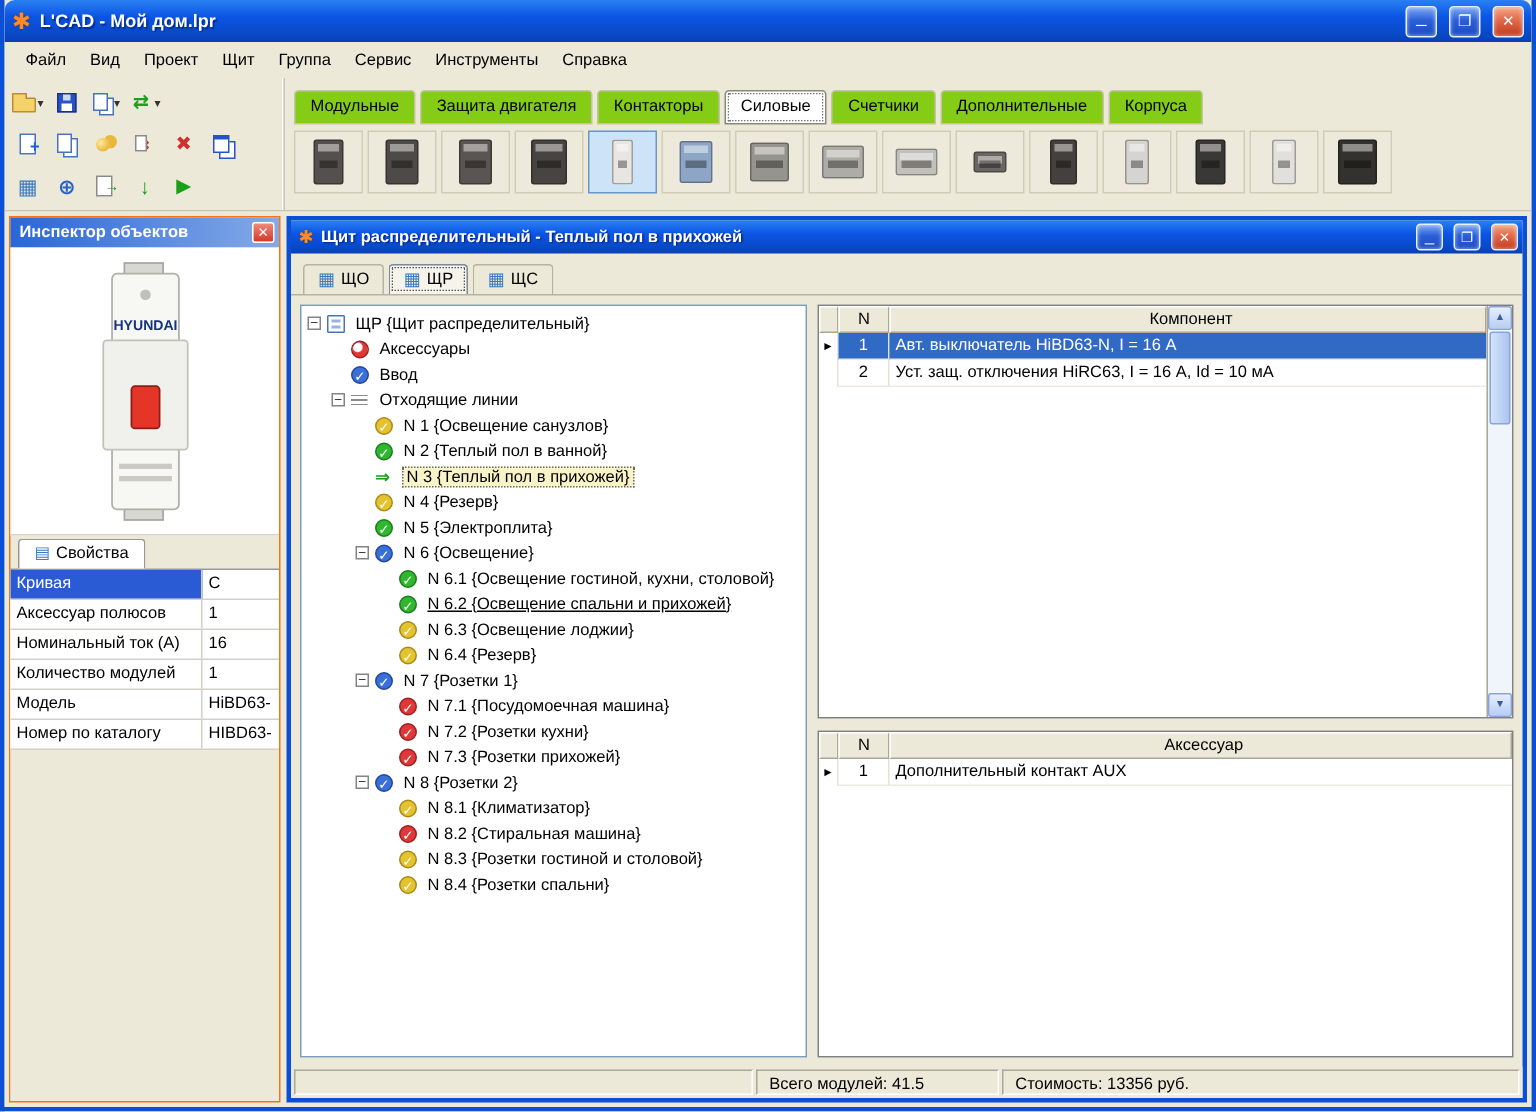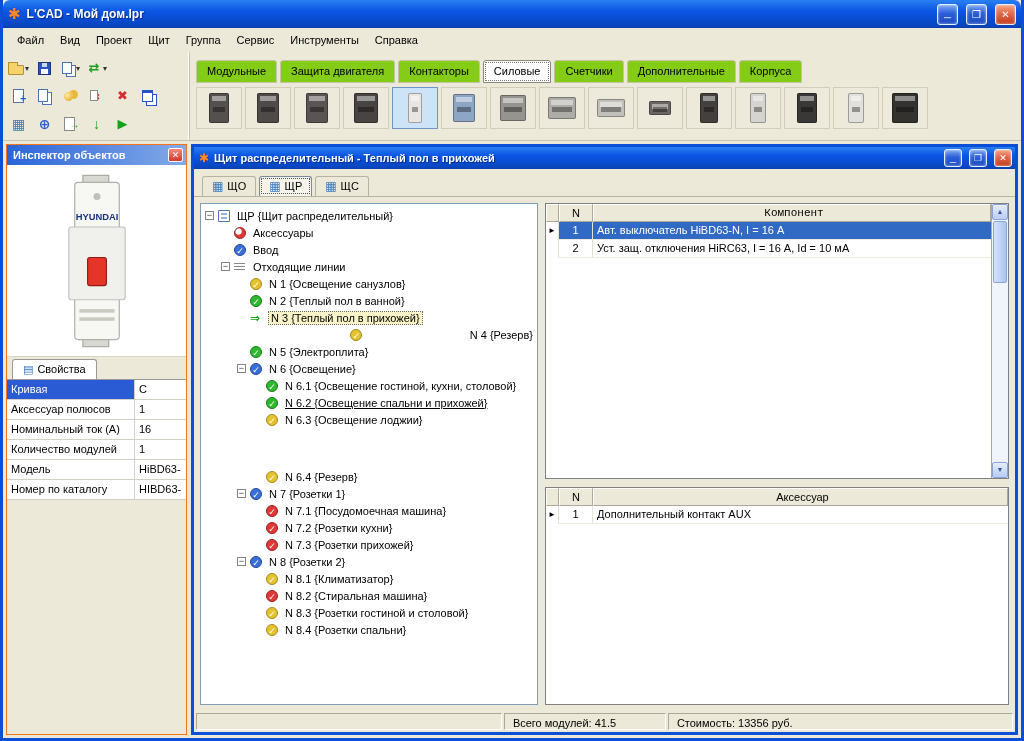--- a/index.html
+++ b/index.html
@@ -389,21 +389,21 @@
             <div class="tree-row" style="padding-left: 35px;">
               <span class="exp-sp"></span>
               <span class="ti ti-check-green"></span>
               <span class="tree-label">N 2 {Теплый пол в ванной}</span>
             </div>
             <div class="tree-row sel" style="padding-left: 35px;">
               <span class="exp-sp"></span>
               <span class="ti ti-arrow-green">⇒</span>
               <span class="tree-label">N 3 {Теплый пол в прихожей}</span>
             </div>
-            <div class="tree-row" style="padding-left: 35px; justify-content: space-between;">
+            <div class="tree-row" style="padding-left: 35px;">
               <span class="exp-sp"></span>
               <span class="ti ti-check-yellow"></span>
               <span class="tree-label">N 4 {Резерв}</span>
             </div>
             <div class="tree-row" style="padding-left: 35px;">
               <span class="exp-sp"></span>
               <span class="ti ti-check-green"></span>
               <span class="tree-label">N 5 {Электроплита}</span>
             </div>
             <div class="tree-row" style="padding-left: 35px;">
@@ -419,21 +419,21 @@
             <div class="tree-row" style="padding-left: 51px; text-decoration: underline;">
               <span class="exp-sp"></span>
               <span class="ti ti-check-green"></span>
               <span class="tree-label">N 6.2 {Освещение спальни и прихожей}</span>
             </div>
             <div class="tree-row" style="padding-left: 51px;">
               <span class="exp-sp"></span>
               <span class="ti ti-check-yellow"></span>
               <span class="tree-label">N 6.3 {Освещение лоджии}</span>
             </div>
-            <div class="tree-row" style="padding-left: 51px; margin-top: 40px;">
+            <div class="tree-row" style="padding-left: 51px;">
               <span class="exp-sp"></span>
               <span class="ti ti-check-yellow"></span>
               <span class="tree-label">N 6.4 {Резерв}</span>
             </div>
             <div class="tree-row" style="padding-left: 35px;">
               <span class="exp">−</span>
               <span class="ti ti-check-blue"></span>
               <span class="tree-label">N 7 {Розетки 1}</span>
             </div>
             <div class="tree-row" style="padding-left: 51px;">
@@ -477,21 +477,21 @@
               <span class="tree-label">N 8.4 {Розетки спальни}</span>
             </div>
           </div>
 
         <div class="right-col">
           <div class="panel comp-panel">
             <div class="tbl">
                 <div class="g-hdr">
                   <div class="g-cell gh gut"></div>
                   <div class="g-cell gh coln">N</div>
-                  <div class="g-cell gh main" style="text-align: center; font-family: Liberation Mono, monospace;">Компонент</div>
+                  <div class="g-cell gh main" style="text-align: center;">Компонент</div>
                 </div>
                 <div class="g-row sel">
                   <div class="g-cell gut">►</div>
                   <div class="g-cell coln">1</div>
                   <div class="g-cell main">Авт. выключатель HiBD63-N, I = 16 А</div>
                 </div>
                 <div class="g-row">
                   <div class="g-cell gut"></div>
                   <div class="g-cell coln">2</div>
                   <div class="g-cell main">Уст. защ. отключения HiRC63, I = 16 А, Id = 10 мА</div>

